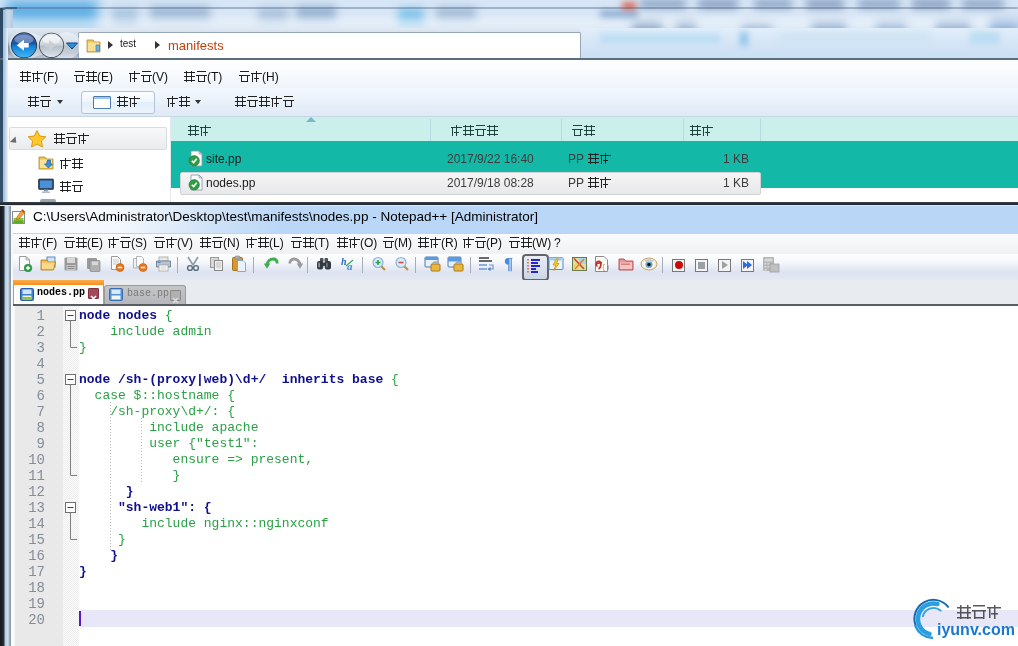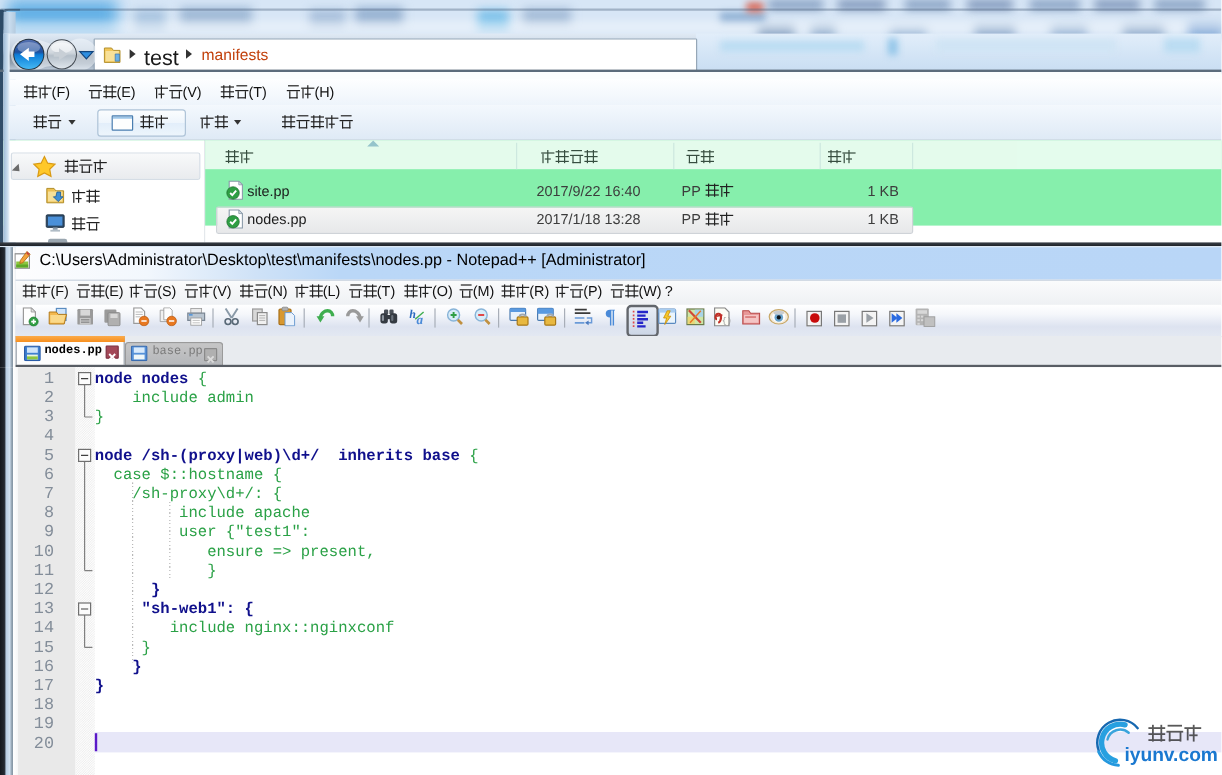--- a/index.html
+++ b/index.html
@@ -60,21 +60,21 @@
   <div class="abs" style="left:3px;top:28px;width:577px;height:33px;background:linear-gradient(180deg,#e0eaf5 0,#c2cfdd 40%,#7d8a98 56%,#94a2b1 76%,#cad7e5 96%)"></div>
 
   <div class="abs" style="left:78px;top:32px;width:501px;height:26px;background:#fff;border:1px solid #96a7b7;border-radius:1px">
 
     <svg class="abs" style="left:6px;top:4px" width="18" height="17" viewBox="0 0 18 17">
       <path d="M2 3 L8 3 L9.5 5 L15 5 L15 15 L2 15 Z" fill="#f2c658" stroke="#b08d28" stroke-width="0.8"></path>
       <path d="M3 5.5 L14 5.5 L14 14 L3 14 Z" fill="#f7e098"></path>
       <path d="M11 8 l3.5 0 0 6 -3.5 0 z" fill="#6ab1e8" stroke="#3a74a8" stroke-width="0.6"></path>
     </svg>
     <div class="abs" style="left:29px;top:8px;width:0;height:0;border-left:5px solid #333;border-top:4px solid transparent;border-bottom:4px solid transparent"></div>
-    <div class="abs" style="left:41px;top:5px;font-size:18px;color:#1a1a1a">test</div>
+    <div class="abs" style="left:41px;top:5px;font-size:10px;color:#1a1a1a">test</div>
     <div class="abs" style="left:76px;top:8px;width:0;height:0;border-left:5px solid #333;border-top:4px solid transparent;border-bottom:4px solid transparent"></div>
     <div class="abs" style="left:89px;top:5px;font-size:13px;color:#c2410c">manifests</div>
   </div>
 
   <svg class="abs" style="left:8px;top:31px" width="74" height="30" viewBox="0 0 74 30">
     <defs>
     <linearGradient id="bb" x1="0" y1="0" x2="0" y2="1">
       <stop offset="0" stop-color="#5571b0"></stop>
             <stop offset="0.42" stop-color="#1d4f9e"></stop>
       <stop offset="0.52" stop-color="#0c7ed8"></stop>
@@ -115,21 +115,21 @@
     <div class="abs" style="left:54px;top:12px;width:0;height:0;border-top:4px solid #333;border-left:3.5px solid transparent;border-right:3.5px solid transparent"></div>
     <div class="abs" style="left:78px;top:3px;width:72px;height:21px;border:1px solid #afc4d8;border-radius:3px;background:linear-gradient(180deg,#fbfdfe,#eef5fc 50%,#e2eefa 50%,#edf5fc)">
       <div class="abs" style="left:11px;top:4px;width:16px;height:11px;background:#fdfefe;border:1px solid #4a7eb0;border-radius:1px;box-shadow:inset 0 2px 0 #9ec6e8"></div>
       <div class="abs" style="left:34px;top:3px"><i class="g"></i><i class="h"></i></div>
     </div>
     <div class="abs" style="left:163px;top:7px"><i class="h"></i><i class="g"></i></div>
     <div class="abs" style="left:192px;top:12px;width:0;height:0;border-top:4px solid #333;border-left:3.5px solid transparent;border-right:3.5px solid transparent"></div>
     <div class="abs" style="left:231px;top:7px"><i class="g"></i><i class="k"></i><i class="g"></i><i class="h"></i><i class="k"></i></div>
   </div>
 
-  <div class="abs" style="left:3px;top:117px;width:1015px;height:71px;background:#86efac">
+  <div class="abs" style="left:3px;top:117px;width:1015px;height:71px;background:#14b8a6">
 
     <div class="abs" style="left:0;top:0;width:167px;height:85px;background:#fff">
       <div class="abs" style="left:6px;top:10px;width:156px;height:21px;border:1px solid #d5dde5;border-radius:2px;background:linear-gradient(180deg,#f8f9fa,#e9ebee)"></div>
       <div class="abs" style="left:9px;top:20px;width:0;height:0;border-top:4px solid transparent;border-bottom:4px solid transparent;border-left:5px solid #6b6b6b;transform:rotate(45deg)"></div>
       <svg class="abs" style="left:24px;top:12px" width="20" height="20" viewBox="0 0 20 20">
         <path d="M10 1.5 L12.7 7 L18.8 7.8 L14.4 12 L15.5 18 L10 15.1 L4.5 18 L5.6 12 L1.2 7.8 L7.3 7 Z" fill="#ffc829" stroke="#d99a14" stroke-width="1"></path>
       </svg>
       <div class="abs" style="left:50px;top:15px;font-size:12px;color:#111"><i class="g"></i><i class="k"></i><i class="h"></i></div>
 
       <svg class="abs" style="left:34px;top:36px" width="19" height="19" viewBox="0 0 19 19">
@@ -176,21 +176,21 @@
       <div class="abs" style="left:552px;top:5px;color:#3c3c3c">1 KB</div>
 
       <div class="abs" style="left:9px;top:25px;width:579px;height:21px;border:1px solid #cfd3d8;border-radius:2px;background:linear-gradient(180deg,#f5f5f5,#e7e8ea)"></div>
       <svg class="abs" style="left:17px;top:27px" width="17" height="17" viewBox="0 0 17 17">
         <path d="M3 1 L11 1 L14 4 L14 16 L3 16 Z" fill="#fff" stroke="#8a9aa8" stroke-width="0.9"></path>
         <path d="M11 1 L11 4 L14 4 Z" fill="#d8e0e8" stroke="#8a9aa8" stroke-width="0.7"></path>
         <circle cx="6.2" cy="10.8" r="5.2" fill="#2f9e44" stroke="#1e7030" stroke-width="0.6"></circle>
         <path d="M3.8 10.8 L5.6 12.6 L8.8 8.8" stroke="#fff" stroke-width="1.6" fill="none"></path>
       </svg>
       <div class="abs" style="left:35px;top:29px">nodes.pp</div>
-      <div class="abs" style="left:276px;top:29px;color:#3c3c3c">2017/1/18 13:28</div>
+      <div class="abs" style="left:276px;top:29px;color:#3c3c3c">2017/9/18 08:28</div>
       <div class="abs" style="left:397px;top:29px;color:#3c3c3c">PP <i class="g"></i><i class="h"></i></div>
       <div class="abs" style="left:552px;top:29px;color:#3c3c3c">1 KB</div>
     </div>
   </div>
 </div>
 
 <div class="abs" style="left:3px;top:28px;width:5px;height:174px;background:linear-gradient(90deg,#9fbcd8,#c6daec 60%,#eef5fb)"></div>
 
 <div class="abs" id="npp" style="left:0;top:202px;width:1018px;height:360px">
 

